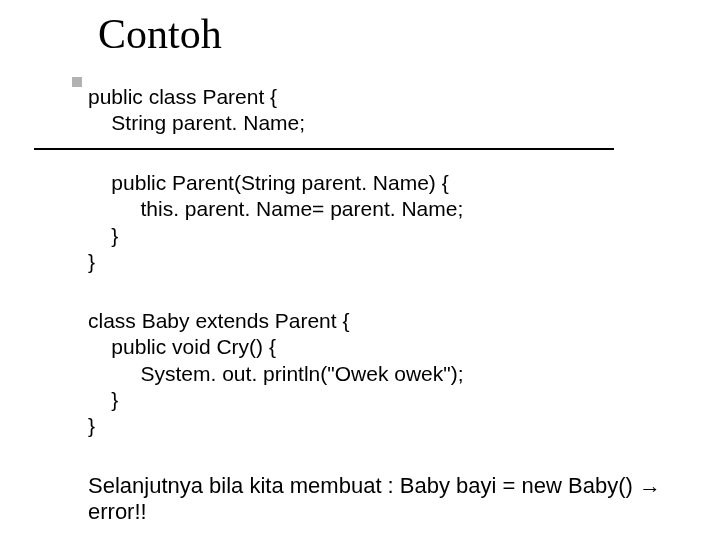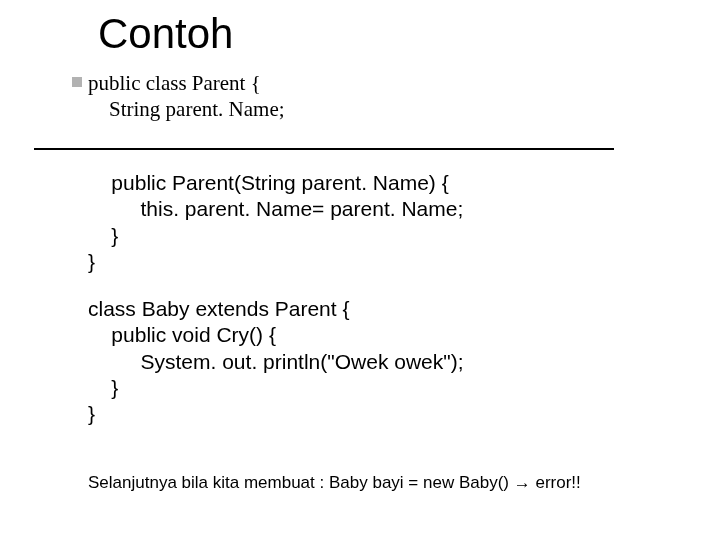--- a/index.html
+++ b/index.html
@@ -17,21 +17,21 @@
     width: 720px;
     height: 540px;
     box-sizing: border-box;
   }
   .title {
     position: absolute;
     left: 98px;
     top: 10px;
     font-size: 42px;
     font-weight: 400;
-    font-family: Liberation Sans, sans-serif;
+    font-family: Liberation Serif, serif;
   }
   .rule {
     position: absolute;
     left: 34px;
     top: 148px;
     width: 580px;
     height: 0;
     border-top: 2px solid #000;
   }
   .marker {
@@ -43,30 +43,29 @@
     background: #b2b2b2;
   }
   .code {
     position: absolute;
     left: 88px;
     font-size: 21px;
     line-height: 1.25;
     white-space: pre;
     font-family: Verdana, Geneva, sans-serif;
   }
-  .block1 { top: 70px; font-family: Liberation Serif, serif; }
+  .block1 { top: 84px; }
   .block2 { top: 170px; }
-  .block3 { top: 296px; }
+  .block3 { top: 308px; }
   .footnote {
     position: absolute;
     left: 88px;
     top: 473px;
-    font-size: 17px;
+    font-size: 22px;
     font-family: Verdana, Geneva, sans-serif;
-    text-align: right;
   }
   .footnote .arrow {
     font-family: Arial, sans-serif;
   }
 </style>
 </head>
 <body>
 
 <div class="slide">
 

